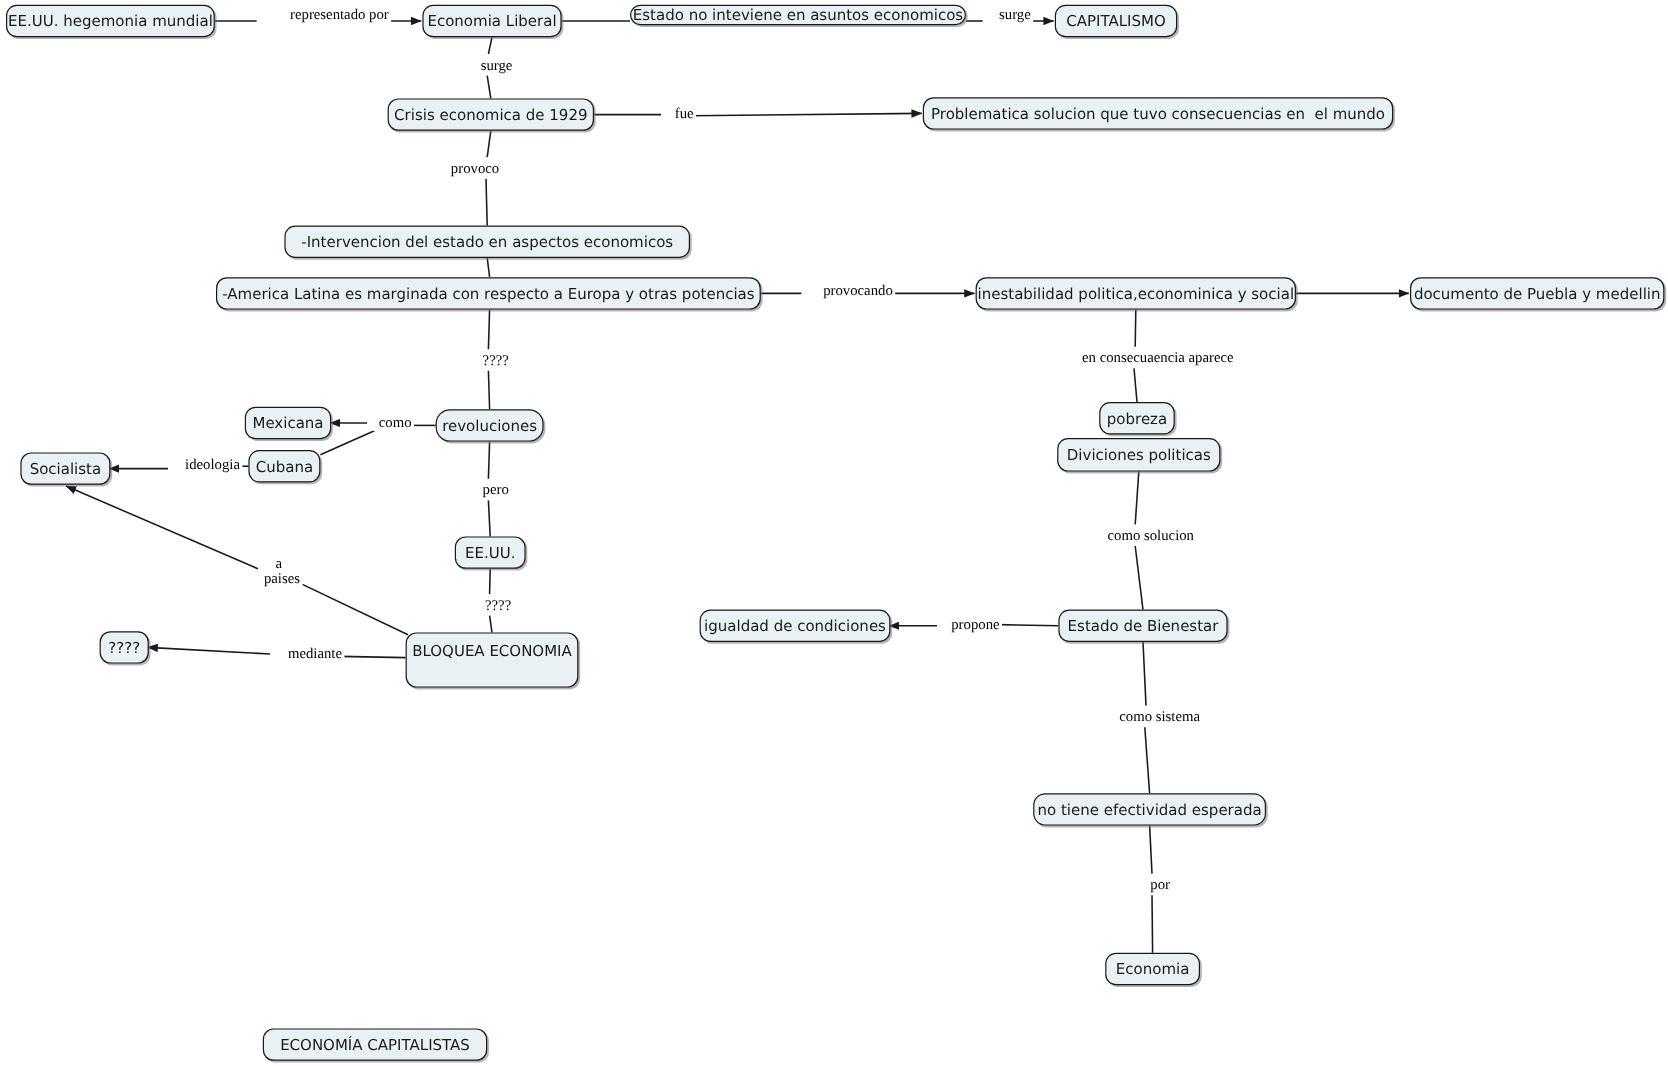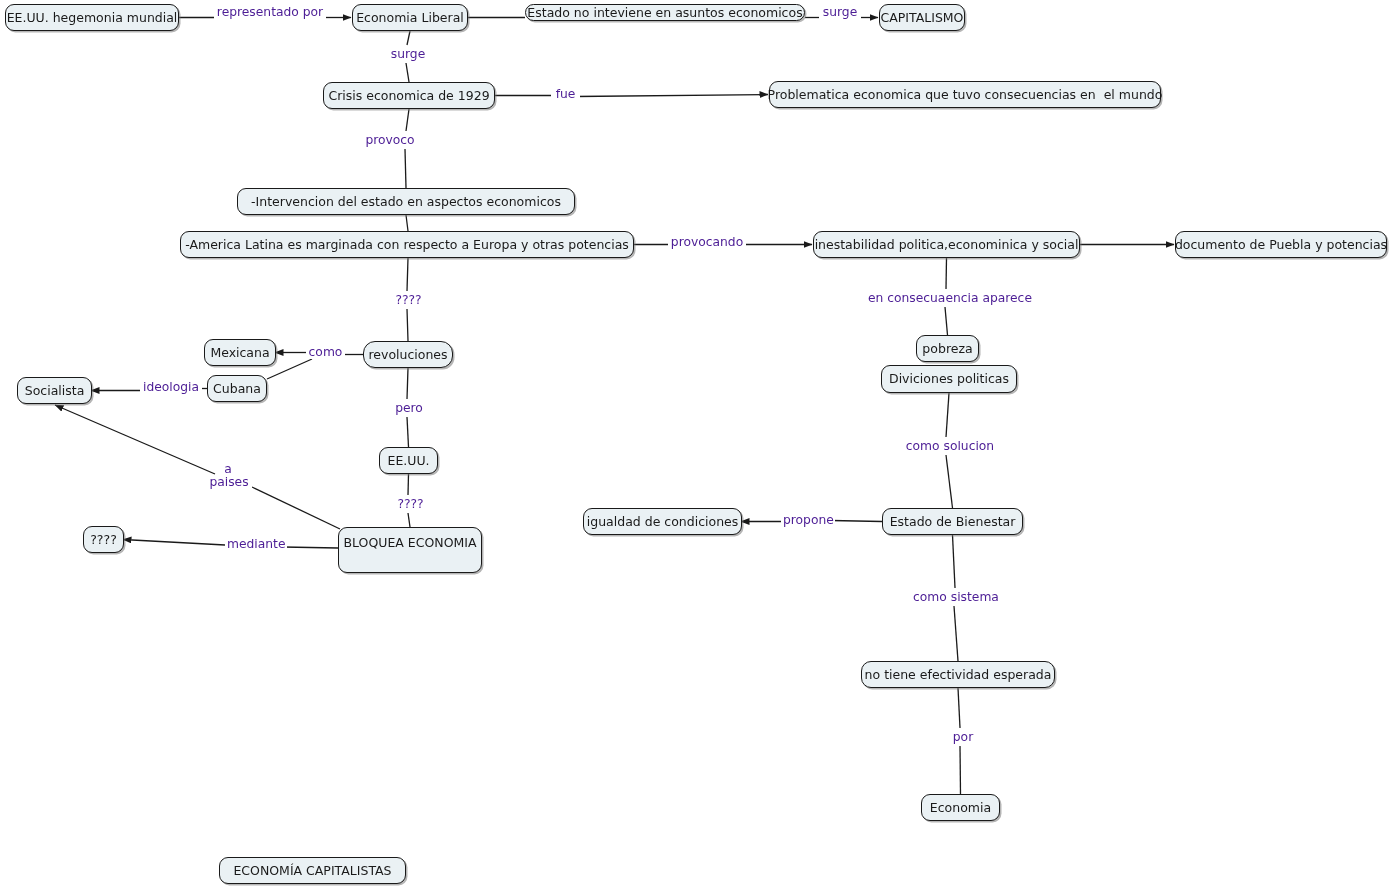--- a/index.html
+++ b/index.html
@@ -41,28 +41,29 @@
     white-space: pre;
     box-shadow: 1.5px 1.5px 0 rgba(120,120,120,0.55);
     z-index: 3;
   }
   .node.tall {
     align-items: flex-start;
     padding-top: 8px;
   }
   .elabel {
     position: absolute;
-    color: #4c1d95;
+    color: #000000;
     font-size: 12.3px;
     line-height: 1.15;
     background: #ffffff;
     padding: 0 2px;
     white-space: pre;
-    text-align: center;
+    text-align: right;
     z-index: 4;
+    font-family: Liberation Serif, serif;
   }
 </style>
 </head>
 <body>
 
 <div id="canvas">
 
   <svg id="edges" width="1390" height="888" viewBox="0 0 1390 888">
     <defs>
       <marker id="arrowhead" markerWidth="9" markerHeight="7" refX="8.5" refY="3.5" orient="auto" markerUnits="userSpaceOnUse">
@@ -110,27 +111,27 @@
         <line x1="954" y1="606" x2="958" y2="661"></line>
         <line x1="958" y1="688" x2="960" y2="728"></line>
         <line x1="960" y1="746" x2="960.5" y2="794"></line>
       </g>
   </svg>
 
   <div id="node-layer">
       <div class="node" style="left: 5px; top: 4px; width: 174px; height: 27px;">EE.UU. hegemonia mundial</div>
       <div class="node" style="left: 352px; top: 4px; width: 116px; height: 27px;">Economia Liberal</div>
       <div class="node" style="left: 525px; top: 4px; width: 280px; height: 17px;">Estado no inteviene en asuntos economicos</div>
-      <div class="node" style="left: 879px; top: 4px; width: 86px; height: 27px;">CAPITALISMO</div>
+      <div class="node" style="left: 879px; top: 4px; width: 102px; height: 27px;">CAPITALISMO</div>
       <div class="node" style="left: 323px; top: 82px; width: 172px; height: 27px;">Crisis economica de 1929</div>
-      <div class="node" style="left: 769px; top: 81px; width: 392px; height: 27px;">Problematica economica que tuvo consecuencias en  el mundo</div>
+      <div class="node" style="left: 769px; top: 81px; width: 392px; height: 27px;">Problematica solucion que tuvo consecuencias en  el mundo</div>
       <div class="node" style="left: 237px; top: 188px; width: 338px; height: 27px;">-Intervencion del estado en aspectos economicos</div>
       <div class="node" style="left: 180px; top: 231px; width: 454px; height: 27px;">-America Latina es marginada con respecto a Europa y otras potencias</div>
       <div class="node" style="left: 813px; top: 231px; width: 267px; height: 27px;">inestabilidad politica,econominica y social</div>
-      <div class="node" style="left: 1175px; top: 231px; width: 212px; height: 27px;">documento de Puebla y potencias</div>
+      <div class="node" style="left: 1175px; top: 231px; width: 212px; height: 27px;">documento de Puebla y medellin</div>
       <div class="node" style="left: 916px; top: 335px; width: 63px; height: 27px;">pobreza</div>
       <div class="node" style="left: 881px; top: 365px; width: 136px; height: 28px;">Diviciones politicas</div>
       <div class="node" style="left: 204px; top: 339px; width: 72px; height: 27px;">Mexicana</div>
       <div class="node" style="left: 363px; top: 341px; width: 90px; height: 27px; border-radius: 12px;">revoluciones</div>
       <div class="node" style="left: 207px; top: 375px; width: 60px; height: 27px;">Cubana</div>
       <div class="node" style="left: 17px; top: 377px; width: 75px; height: 27px;">Socialista</div>
       <div class="node" style="left: 379px; top: 447px; width: 59px; height: 27px;">EE.UU.</div>
       <div class="node" style="left: 583px; top: 508px; width: 159px; height: 27px;">igualdad de condiciones</div>
       <div class="node" style="left: 882px; top: 508px; width: 141px; height: 27px;">Estado de Bienestar</div>
       <div class="node" style="left: 83px; top: 526px; width: 41px; height: 27px;">????</div>

